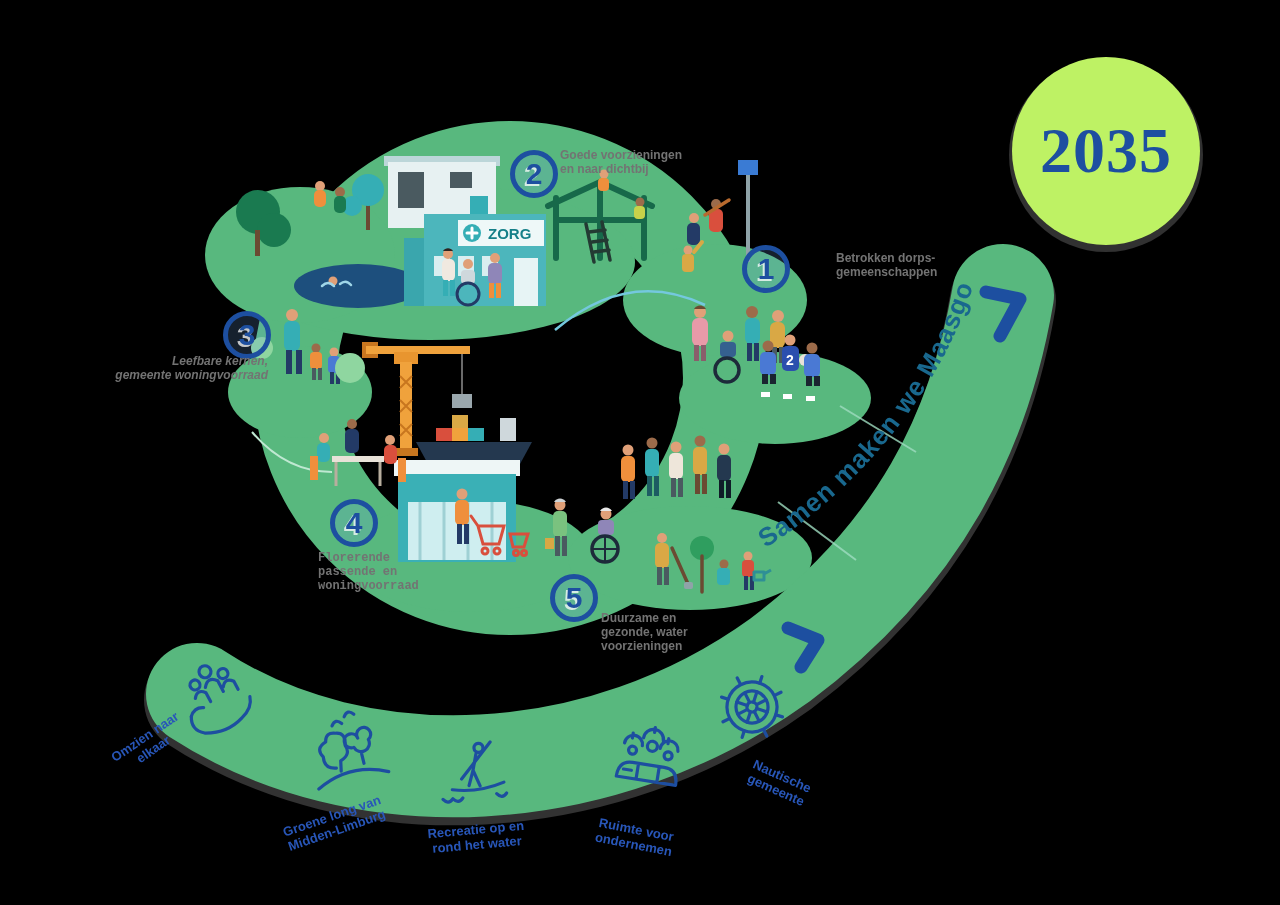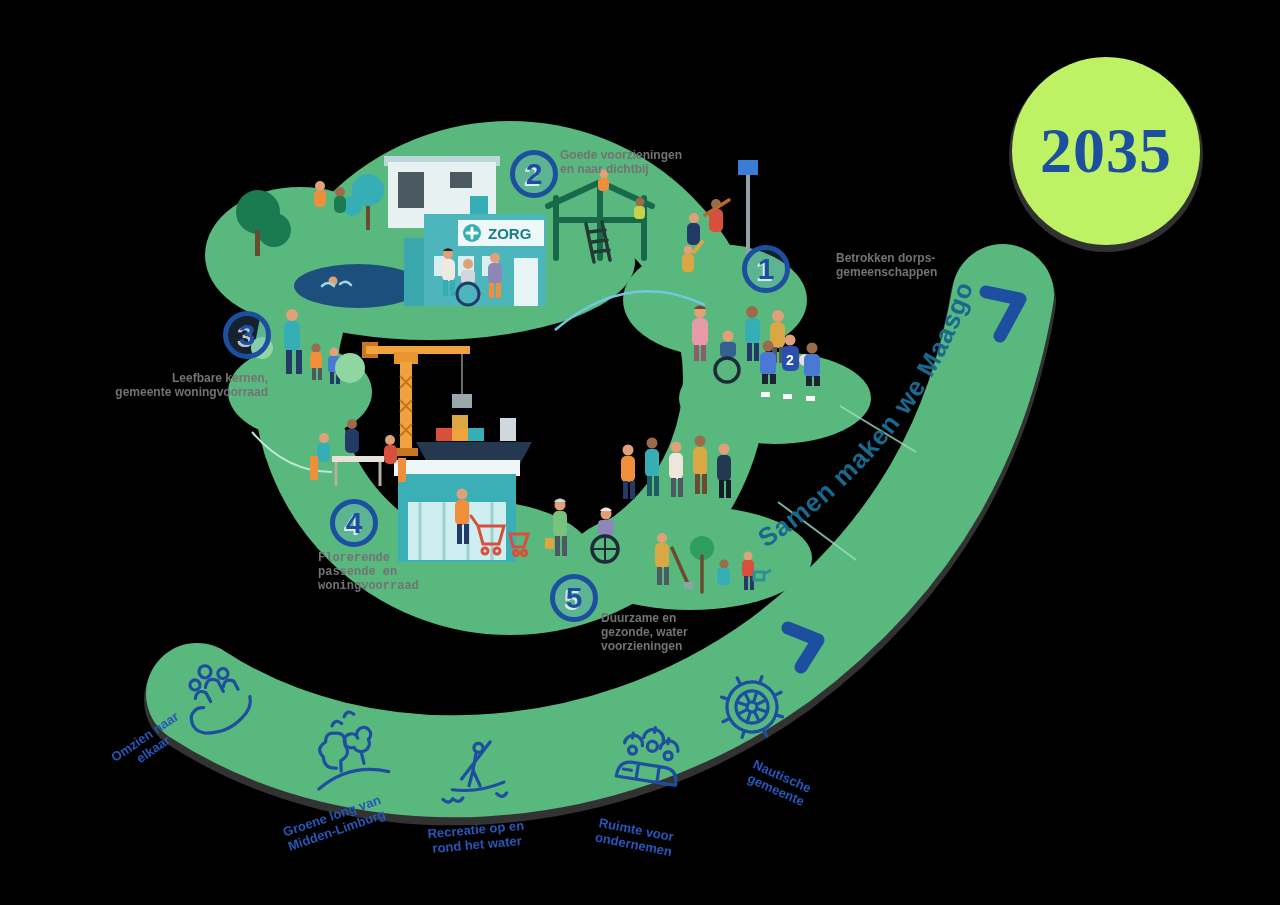--- a/index.html
+++ b/index.html
@@ -385,21 +385,21 @@
   </div>
 
 <div class="st-label" style="left:800px;top:251px;margin-left:36px;">
   <div>Betrokken dorps-</div>
   <div>gemeenschappen</div>
 </div>
 <div class="st-label" style="left:560px;top:148px;">
   <div>Goede voorzieningen</div>
   <div>en naar dichtbij</div>
 </div>
-<div class="st-label right" style="left:108px;top:371px;width:160px;">
+<div class="st-label right" style="left:108px;top:354px;width:160px;font-style:italic;">
   <div>Leefbare kernen,</div>
   <div>gemeente woningvoorraad</div>
 </div>
 <div class="st-label" style="left:318px;top:551px;font-family:Liberation Mono, monospace;">
   <div>Florerende</div>
   <div>passende en</div>
   <div>woningvoorraad</div>
 </div>
 <div class="st-label" style="left:601px;top:611px;">
   <div>Duurzame en</div>

